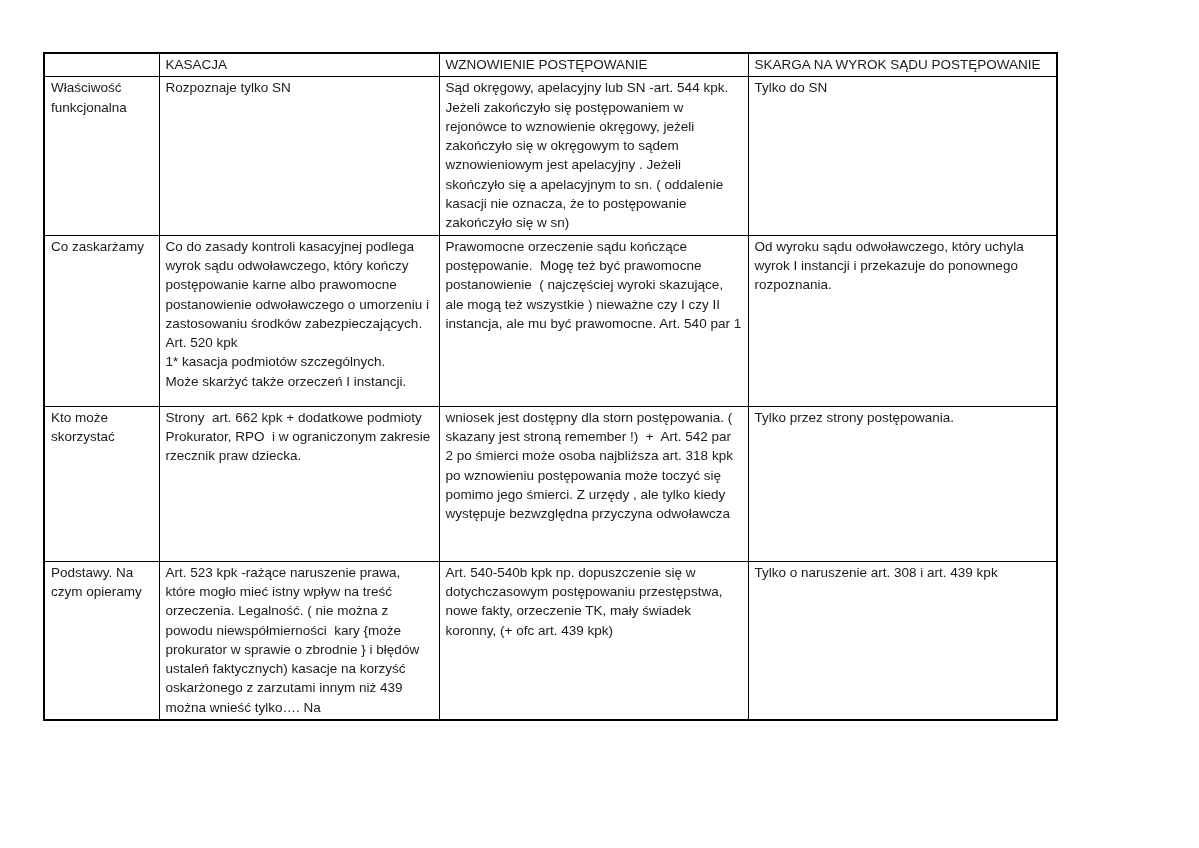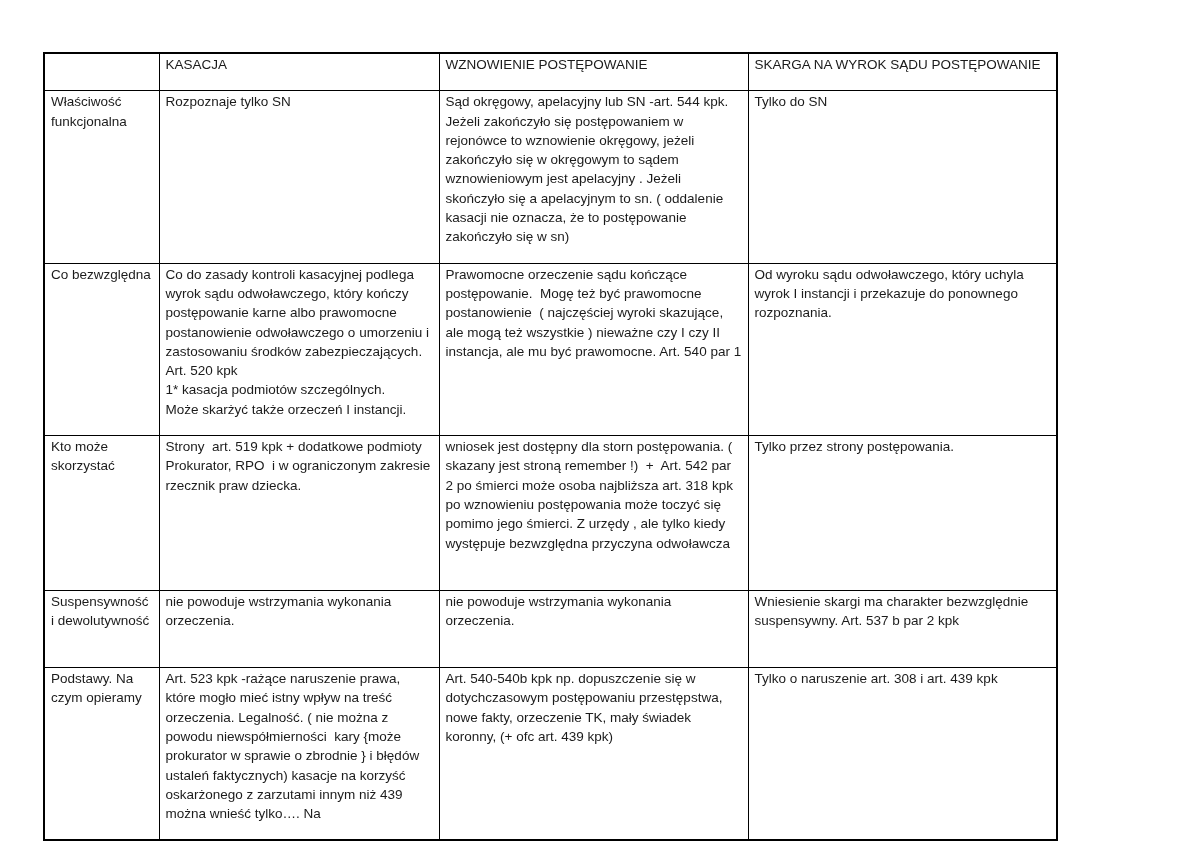--- a/index.html
+++ b/index.html
@@ -31,21 +31,21 @@
   }
   table.legal-table col.c0 { width: 115px; }
   table.legal-table col.c1 { width: 280px; }
   table.legal-table col.c2 { width: 309px; }
   table.legal-table col.c3 { width: 309px; }
   table.legal-table th,
   table.legal-table td {
     border: 1.5px solid #000000;
     vertical-align: top;
     text-align: left;
-    padding: 1px 6px 16px 6px;
+    padding: 1px 6px 2px 6px;
     font-weight: normal;
     white-space: pre-wrap;
     overflow-wrap: break-word;
     overflow: hidden;
   }
   tr.hdr    { height: 21px; }
   tr.row-0  { height: 155px; margin-top: 31px; }
   tr.row-1  { height: 171px; }
   tr.row-2  { height: 155px; }
   tr.row-3  { height: 77px;  }
@@ -69,38 +69,32 @@
         <th>WZNOWIENIE POSTĘPOWANIE</th>
         <th>SKARGA NA WYROK SĄDU POSTĘPOWANIE</th>
       </tr>
       <tr class="row-0">
         <td>Właściwość funkcjonalna</td>
         <td>Rozpoznaje tylko SN</td>
         <td>Sąd okręgowy, apelacyjny lub SN -art. 544 kpk. Jeżeli zakończyło się postępowaniem w rejonówce to wznowienie okręgowy, jeżeli zakończyło się w okręgowym to sądem wznowieniowym jest apelacyjny . Jeżeli skończyło się a apelacyjnym to sn. ( oddalenie kasacji nie oznacza, że to postępowanie zakończyło się w sn)</td>
         <td>Tylko do SN</td>
       </tr>
       <tr class="row-1">
-        <td>Co bezwzględna</td>
+        <td>Co zaskarżamy</td>
         <td>Co do zasady kontroli kasacyjnej podlega wyrok sądu odwoławczego, który kończy postępowanie karne albo prawomocne postanowienie odwoławczego o umorzeniu i zastosowaniu środków zabezpieczających. Art. 520 kpk
 1* kasacja podmiotów szczególnych.
 Może skarżyć także orzeczeń I instancji.</td>
         <td>Prawomocne orzeczenie sądu kończące postępowanie.  Mogę też być prawomocne postanowienie  ( najczęściej wyroki skazujące, ale mogą też wszystkie ) nieważne czy I czy II instancja, ale mu być prawomocne. Art. 540 par 1</td>
         <td>Od wyroku sądu odwoławczego, który uchyla wyrok I instancji i przekazuje do ponownego rozpoznania.</td>
       </tr>
       <tr class="row-2">
         <td>Kto może skorzystać</td>
-        <td>Strony  art. 519 kpk + dodatkowe podmioty Prokurator, RPO  i w ograniczonym zakresie rzecznik praw dziecka.</td>
+        <td>Strony  art. 662 kpk + dodatkowe podmioty Prokurator, RPO  i w ograniczonym zakresie rzecznik praw dziecka.</td>
         <td>wniosek jest dostępny dla storn postępowania. ( skazany jest stroną remember !)  +  Art. 542 par 2 po śmierci może osoba najbliższa art. 318 kpk po wznowieniu postępowania może toczyć się pomimo jego śmierci. Z urzędy , ale tylko kiedy występuje bezwzględna przyczyna odwoławcza</td>
         <td>Tylko przez strony postępowania.</td>
-      </tr>
-      <tr class="row-3">
-        <td>Suspensywność i dewolutywność</td>
-        <td>nie powoduje wstrzymania wykonania orzeczenia.</td>
-        <td>nie powoduje wstrzymania wykonania orzeczenia.</td>
-        <td>Wniesienie skargi ma charakter bezwzględnie suspensywny. Art. 537 b par 2 kpk</td>
       </tr>
       <tr class="row-4">
         <td>Podstawy. Na czym opieramy</td>
         <td>Art. 523 kpk -rażące naruszenie prawa, które mogło mieć istny wpływ na treść orzeczenia. Legalność. ( nie można z powodu niewspółmierności  kary {może prokurator w sprawie o zbrodnie } i błędów ustaleń faktycznych) kasacje na korzyść oskarżonego z zarzutami innym niż 439 można wnieść tylko…. Na</td>
         <td>Art. 540-540b kpk np. dopuszczenie się w dotychczasowym postępowaniu przestępstwa, nowe fakty, orzeczenie TK, mały świadek koronny, (+ ofc art. 439 kpk)</td>
         <td>Tylko o naruszenie art. 308 i art. 439 kpk</td>
       </tr>
     </tbody>
   </table>
 </div>

